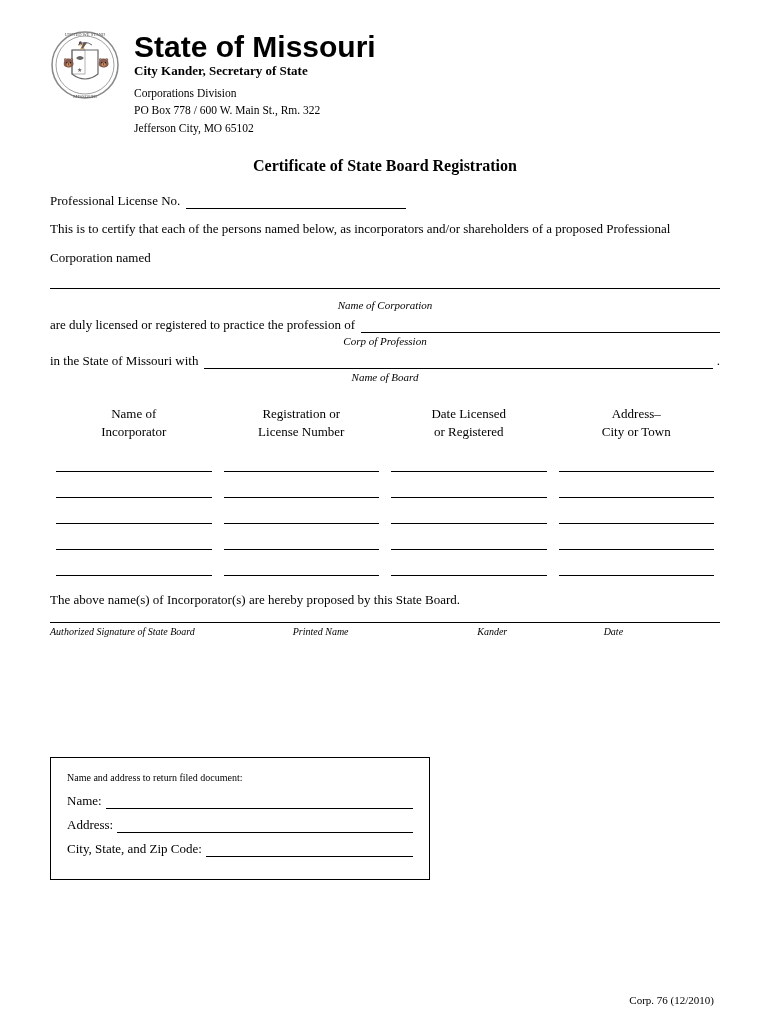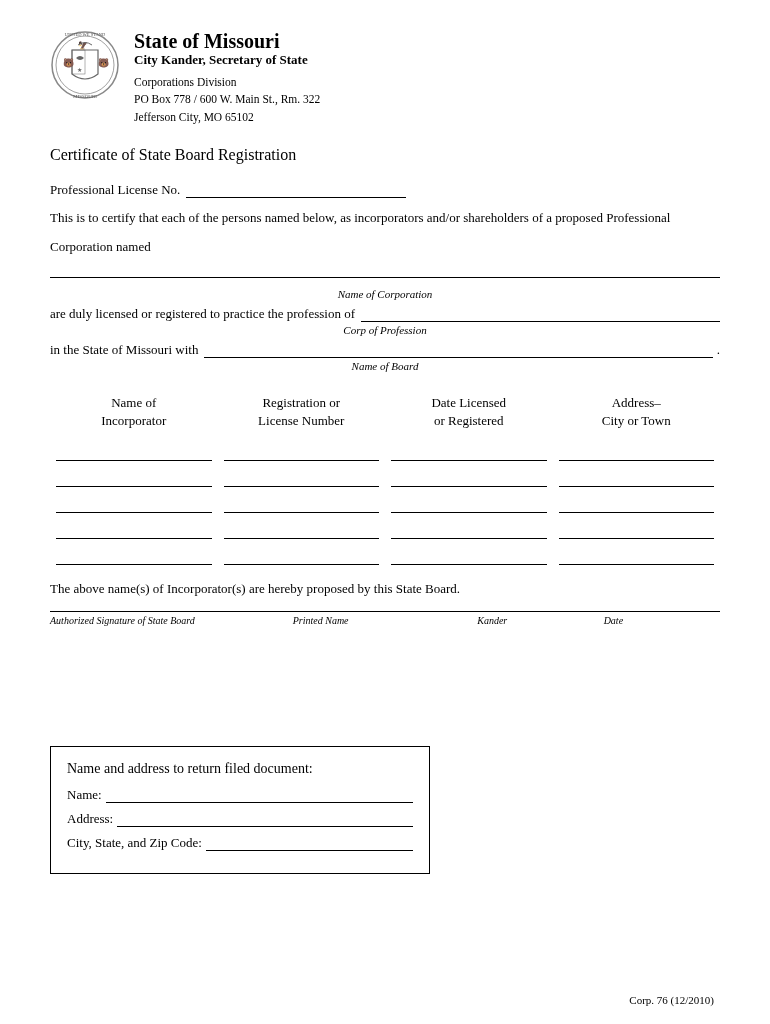--- a/index.html
+++ b/index.html
@@ -31,40 +31,40 @@
       width: 70px;
       height: 70px;
       margin-right: 14px;
       flex-shrink: 0;
     }
     .seal svg {
       width: 70px;
       height: 70px;
     }
     .header-text h1 {
-      font-size: 20px;
+      font-size: 30px;
       font-weight: bold;
-      font-family: Liberation Serif, serif;
+      font-family: Liberation Sans, sans-serif;
       line-height: 1.1;
     }
     .header-text .secretary {
       font-size: 13px;
       font-weight: bold;
       margin-bottom: 6px;
     }
     .header-text .division-info {
       font-size: 11.5px;
       line-height: 1.5;
     }
 
     
     .doc-title {
-      text-align: left;
+      text-align: center;
       font-size: 16px;
-      font-weight: normal;
+      font-weight: bold;
       margin: 18px 0 18px 0;
     }
 
     
     .form-line {
       margin-bottom: 10px;
       line-height: 1.6;
     }
 
     .field-label-center {
@@ -138,21 +138,21 @@
     }
 
     
     .return-box {
       border: 1px solid #000;
       padding: 14px 16px;
       width: 380px;
       margin-top: 120px;
     }
     .return-box-title {
-      font-size: 14px;
+      font-size: 10px;
       margin-bottom: 10px;
     }
     .return-field-row {
       margin-bottom: 8px;
       display: flex;
       align-items: flex-end;
     }
     .return-field-row .rlabel {
       white-space: nowrap;
       margin-right: 4px;

